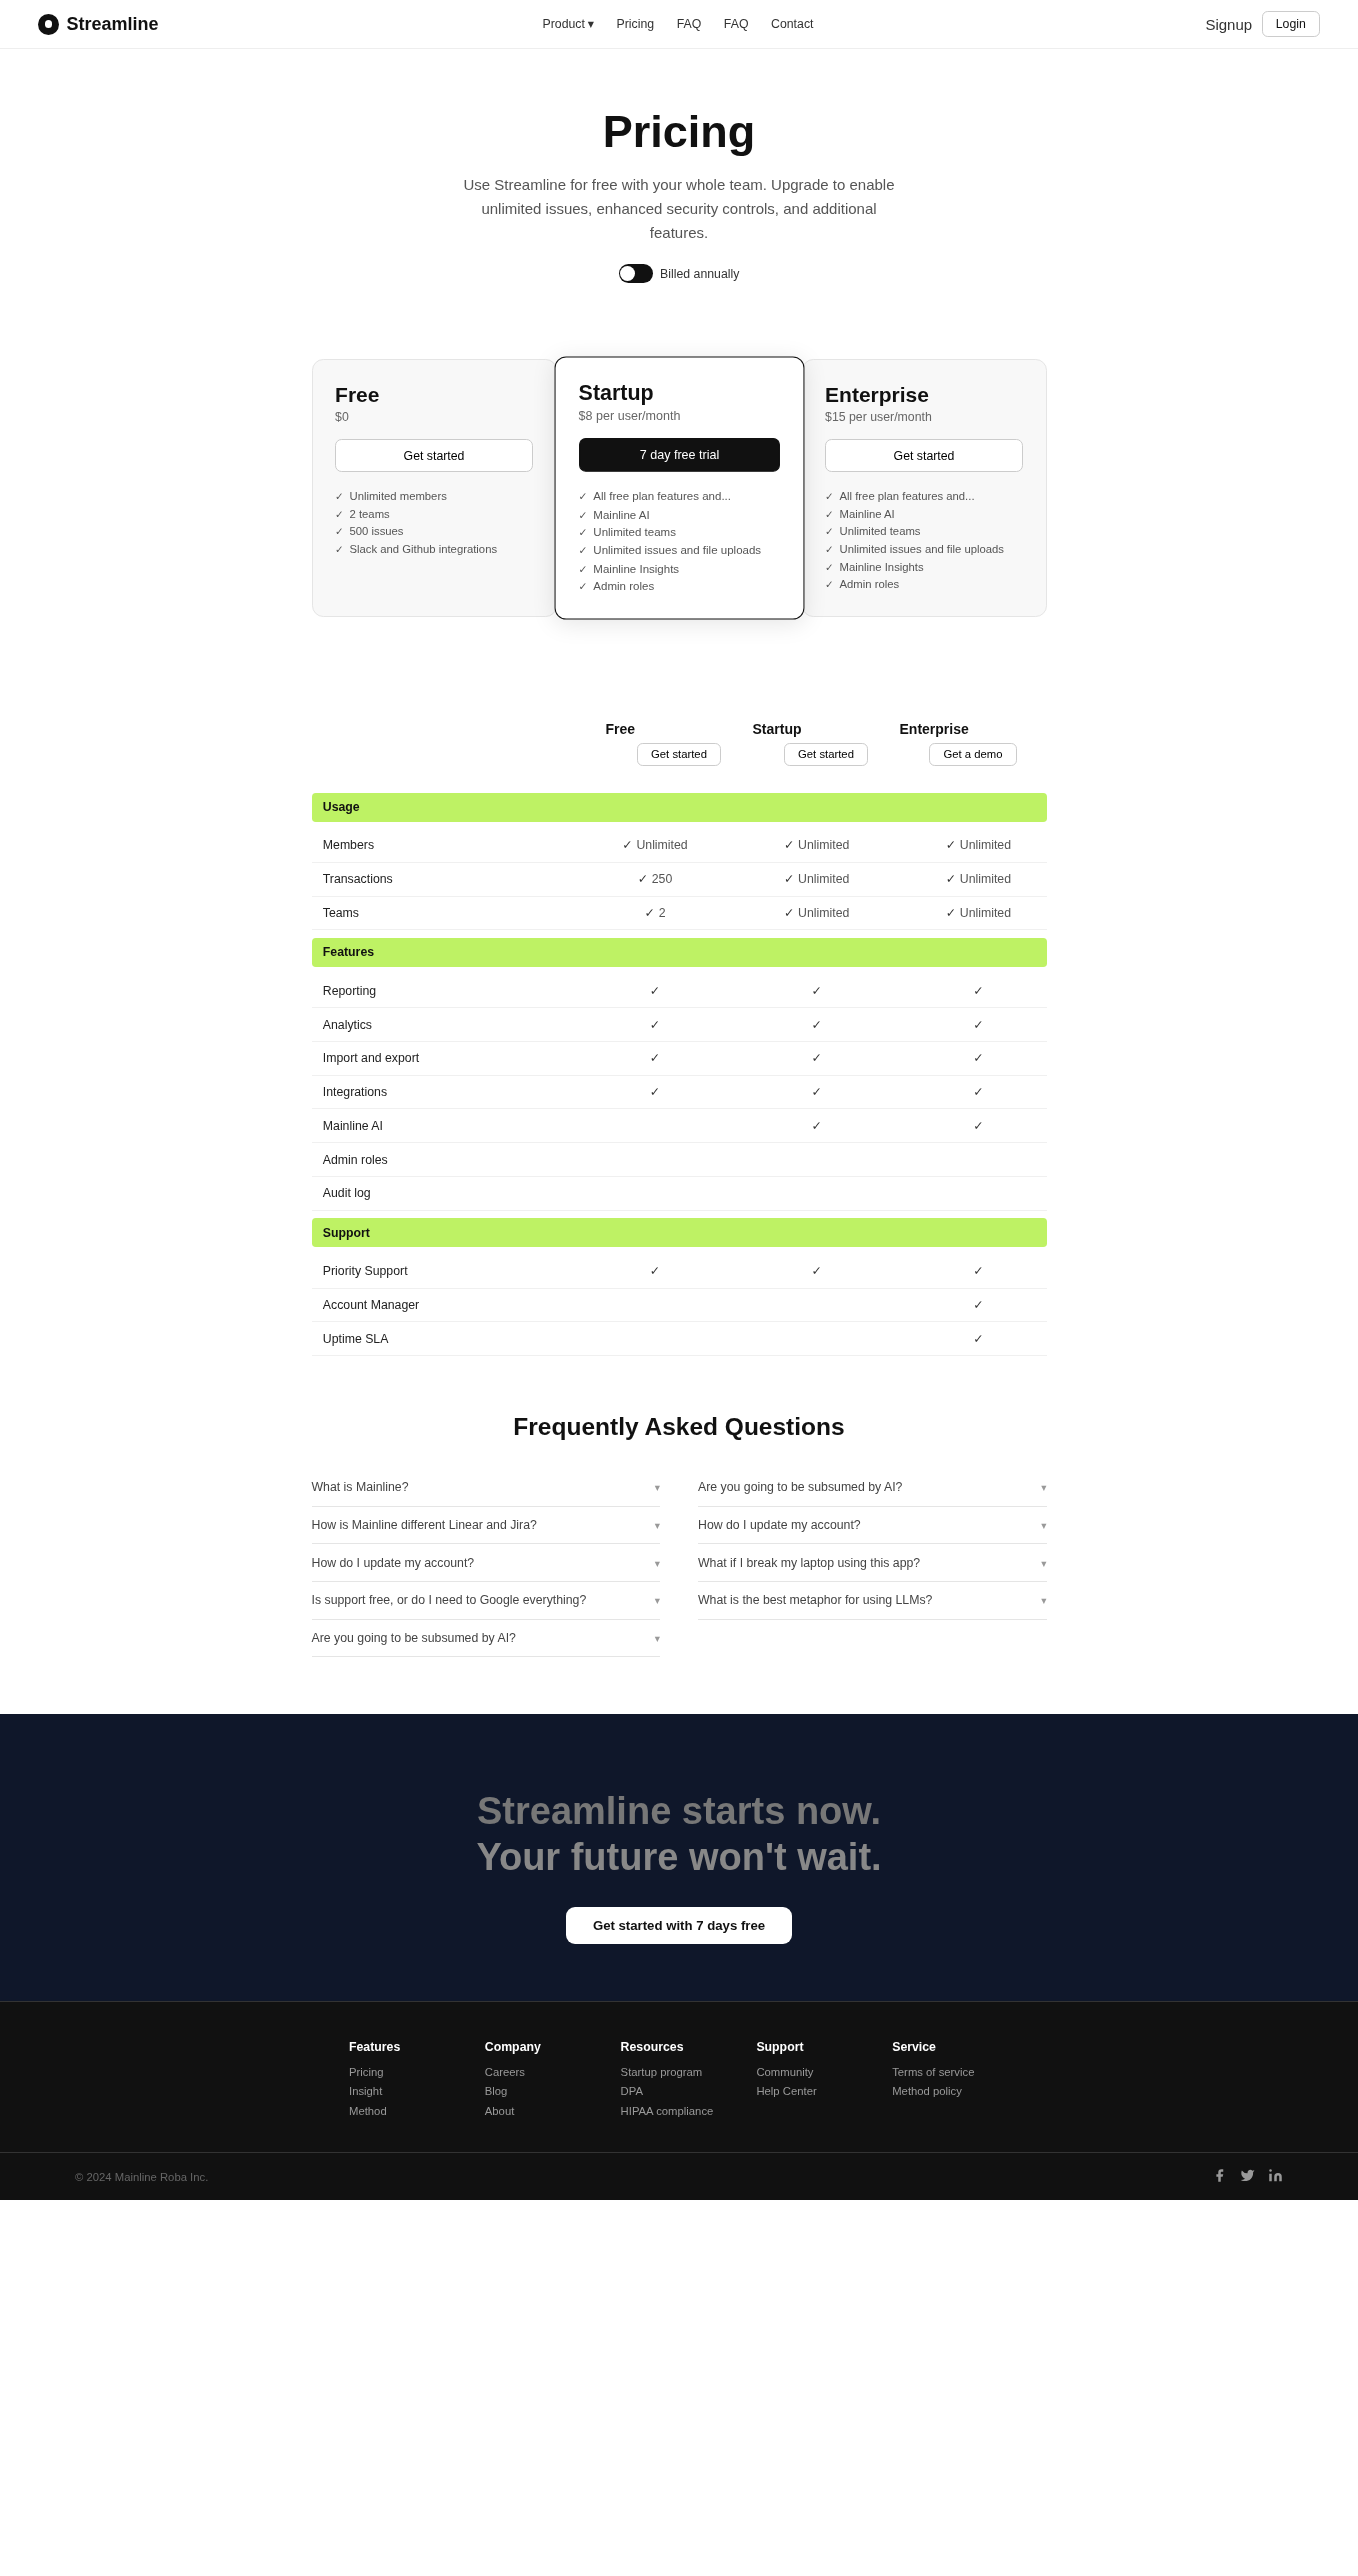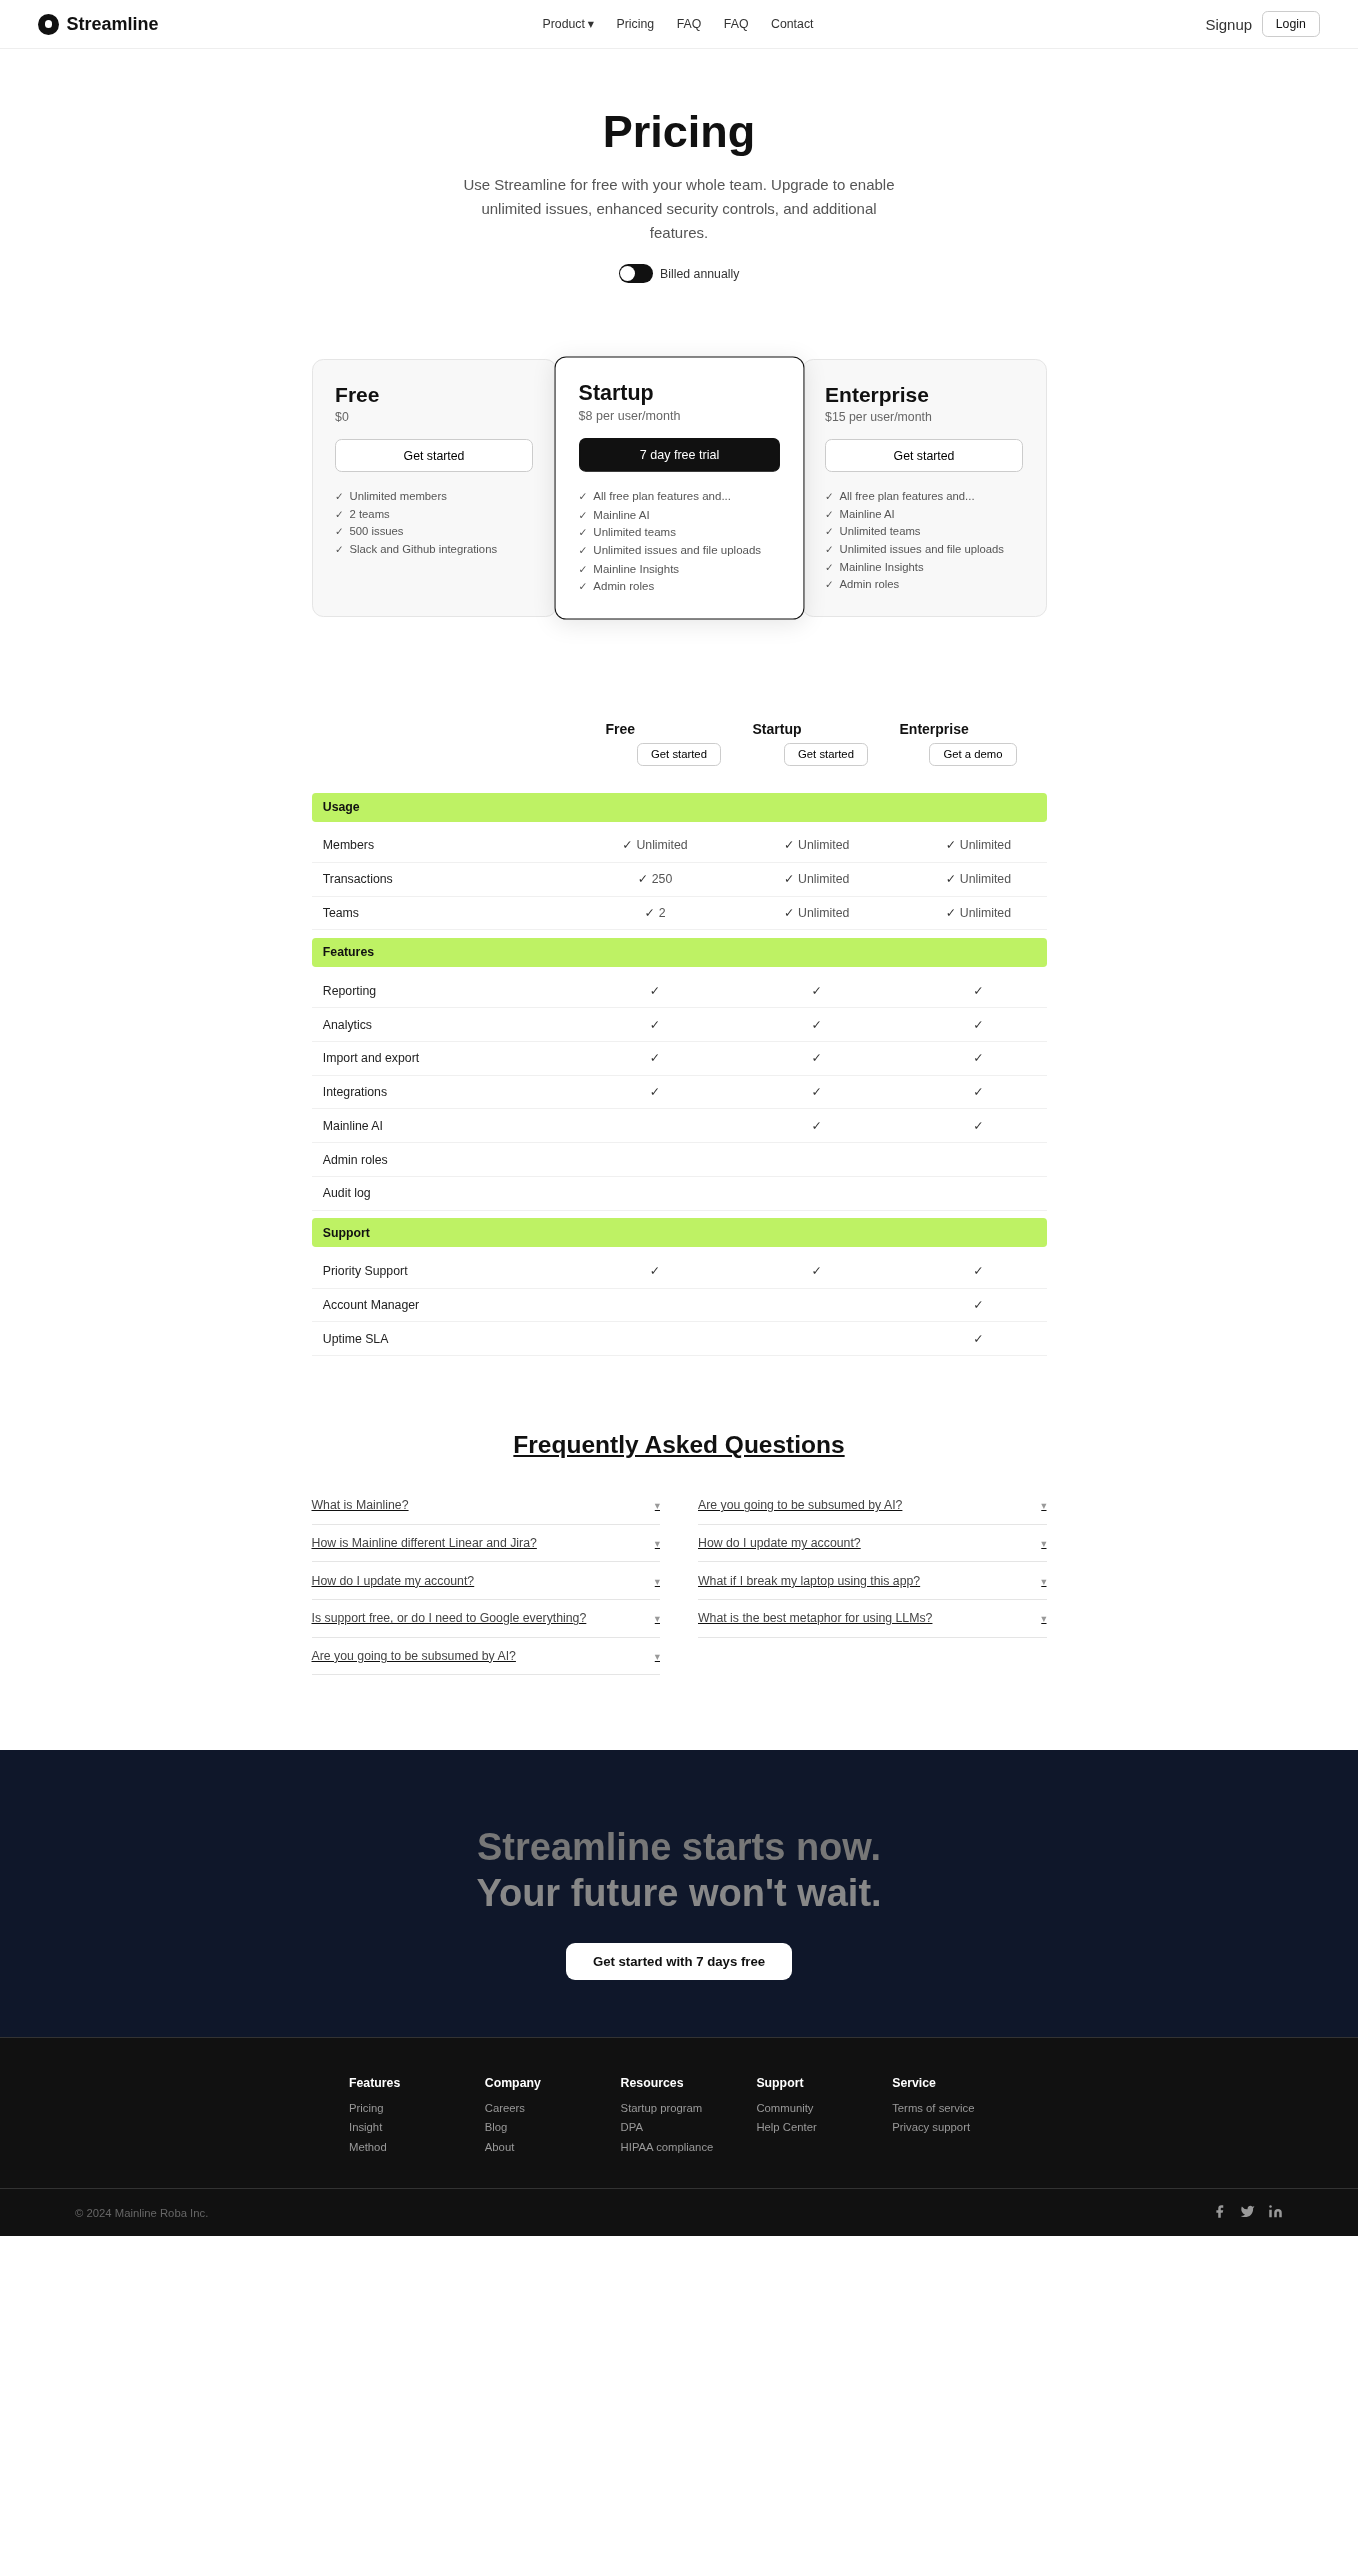--- a/index.html
+++ b/index.html
@@ -44,21 +44,21 @@
     .comparison-header .col-name:first-child { text-align: left; }
     .col-btn { display: block; margin: 5.7px auto 0; font-size: 11.3px; padding: 4.7px 13.2px; border-radius: 5.7px; border: 0.9px solid #ccc; background: #fff; cursor: pointer; }
 
     .section-header { background: #bef264; padding: 7.5px 11.3px; font-weight: 600; font-size: 12.3px; border-radius: 3.8px; margin: 7.5px 0; }
     .table-row { display: grid; grid-template-columns: 2fr 1fr 1fr 1fr; padding: 9.4px 11.3px; border-bottom: 0.9px solid #f0f0f0; align-items: center; gap: 48px; }
     .table-row .row-label { font-size: 12.3px; color: #222; }
     .table-row .cell { text-align: center; font-size: 12.3px; color: #555; display: flex; align-items: center; justify-content: center; gap: 3.8px; }
     .check { color: #333; }
 
     
-    .faq-section { max-width: 811px; margin: 75px auto; padding: 0 38px; text-decoration: underline; }
+    .faq-section { max-width: 811px; margin: 57px auto; padding: 0 38px; }
     .faq-title { text-align: center; font-size: 24.5px; font-weight: 700; margin-bottom: 28px; }
     .faq-grid { display: grid; grid-template-columns: 1fr 1fr; gap: 0 38px; }
     .faq-item { border-bottom: 0.9px solid #e5e5e5; padding: 11.3px 0; display: flex; align-items: center; justify-content: space-between; cursor: pointer; }
     .faq-item span { font-size: 12.3px; color: #444; }
     .faq-item .chevron { color: #999; font-size: 10.4px; }
 
     
     .cta-section { background: #0f172a; color: #fff; text-align: center; padding: 75px 19px 57px; }
     .cta-section h2 { font-size: 38px; font-weight: 700; line-height: 1.2; }
     .cta-section h2 span { color: #777; }
@@ -397,21 +397,21 @@
       <a>HIPAA compliance</a>
     </div>
     <div class="footer-col">
       <h4>Support</h4>
       <a>Community</a>
       <a>Help Center</a>
     </div>
     <div class="footer-col">
       <h4>Service</h4>
       <a>Terms of service</a>
-      <a>Privacy support</a>
+      <a>Method policy</a>
     </div>
   </div>
 </div>
 
 <div class="footer-bottom">
   <span>© 2024 Mainline Roba Inc.</span>
   <div class="footer-social">
     <a href="#" style="color:#999;text-decoration:none">
       <svg width="15" height="15" viewBox="0 0 24 24" fill="#999">
           <path d="M18 2h-3a5 5 0 0 0-5 5v3H7v4h3v8h4v-8h3l1-4h-4V7a1 1 0 0 1 1-1h3z"></path>

